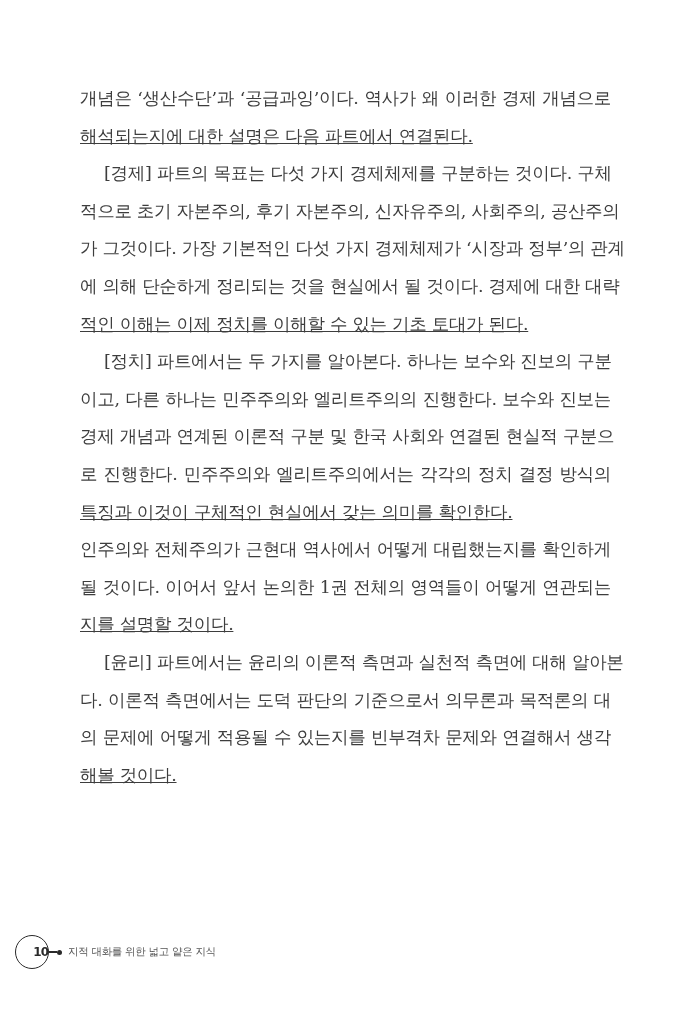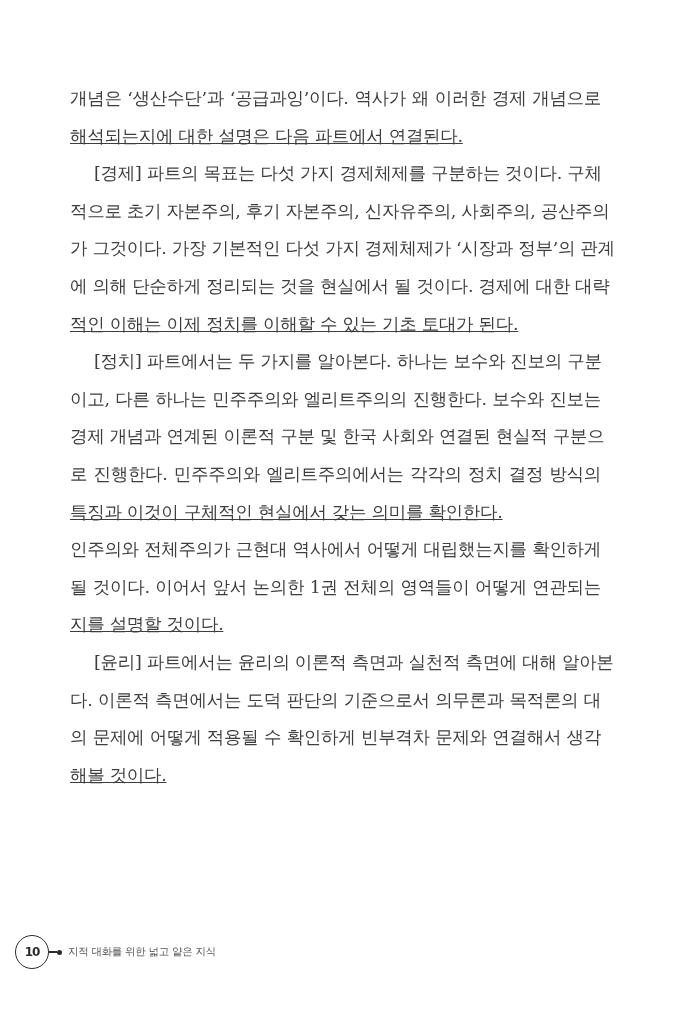--- a/index.html
+++ b/index.html
@@ -2,35 +2,35 @@
 <html><head>
 <meta charset="utf-8">
 <style>
   html, body { margin: 0; padding: 0; }
   body {
     width: 688px; height: 1024px; background: #ffffff; position: relative; overflow: hidden;
     font-family: "DejaVu Serif", "Liberation Serif", serif;
     color: #3d3d3d;
   }
   .content {
-    position: absolute; left: 70px; top: 80px; width: 531px;
+    position: absolute; left: 80px; top: 80px; width: 531px;
   }
   .line {
     height: 37.6px; line-height: 37.6px; font-size: 17.5px;
     white-space: nowrap; text-align: justify; text-align-last: justify;
     letter-spacing: -0.3px;
   }
   .line.indent { padding-left: 24px; }
   .line.last { text-align-last: left; text-decoration: underline; }
   .footer {
     position: absolute; left: 15px; top: 934px; height: 36px; display: flex; align-items: center;
   }
   .page-circle {
     width: 32px; height: 32px; border: 1.5px solid #2a2a2a; border-radius: 50%;
-    display: flex; align-items: center; justify-content: center;
+    display: flex; align-items: center; justify-content: flex-end;
     font-family: "DejaVu Sans", sans-serif; font-weight: bold; font-size: 12px; color: #2a2a2a;
     letter-spacing: -1px;
   }
   .connector { width: 8px; height: 1.5px; background: #2a2a2a; }
   .dot { width: 5px; height: 5px; border-radius: 50%; background: #2a2a2a; margin-right: 6px; }
   .book-title {
     font-family: "DejaVu Sans", sans-serif; font-size: 10.5px; color: #555555; letter-spacing: -0.3px;
   }
 </style>
 </head>
@@ -61,21 +61,21 @@
 
   <div>
     <div class="line">인주의와 전체주의가 근현대 역사에서 어떻게 대립했는지를 확인하게</div>
     <div class="line">될 것이다. 이어서 앞서 논의한 1권 전체의 영역들이 어떻게 연관되는</div>
     <div class="line last">지를 설명할 것이다.</div>
   </div>
 
   <div>
     <div class="line indent">[윤리] 파트에서는 윤리의 이론적 측면과 실천적 측면에 대해 알아본</div>
     <div class="line">다. 이론적 측면에서는 도덕 판단의 기준으로서 의무론과 목적론의 대</div>
-    <div class="line">의 문제에 어떻게 적용될 수 확인하게 빈부격차 문제와 연결해서 생각</div>
+    <div class="line">의 문제에 어떻게 적용될 수 있는지를 빈부격차 문제와 연결해서 생각</div>
     <div class="line last">해볼 것이다.</div>
   </div>
 </div>
 
 <div class="footer">
   <div class="page-circle">
     <span>10</span>
   </div>
   <div class="connector"></div>
   <div class="dot"></div>

